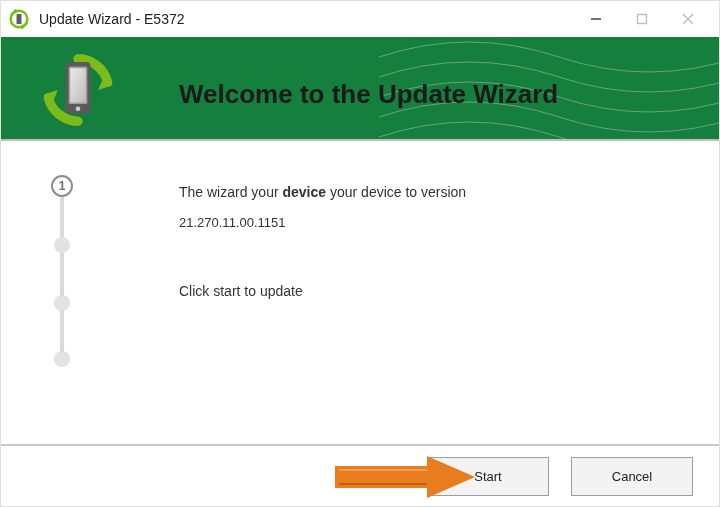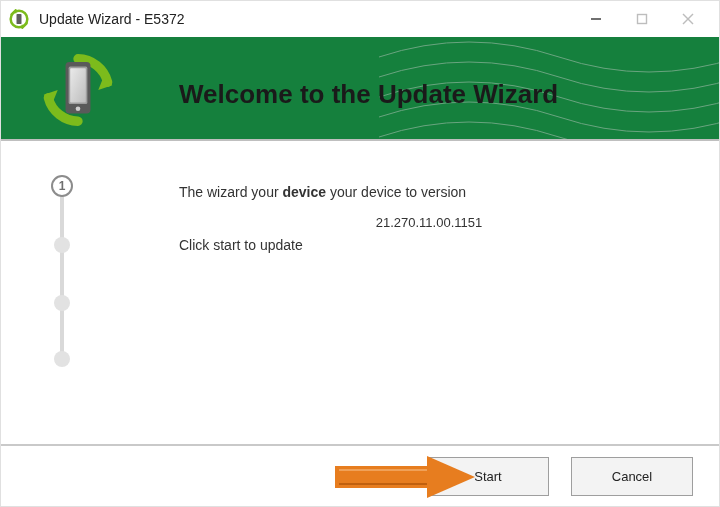--- a/index.html
+++ b/index.html
@@ -131,23 +131,23 @@
       right: 40px;
       color: #333;
       font-size: 14px;
       line-height: 1.6;
     }
     .content .line1 b { font-weight: 700; }
     .content .version {
       margin-top: 10px;
       font-size: 13px;
       color: #333;
-      text-align: center;
     }
     .content .line2 {
+      margin-top: 46px;
     }
     
     .footer {
       position: absolute;
       left: 0; right: 0; bottom: 0;
       height: 62px;
       border-top: 2px solid #c9c9c9;
       display: flex;
       align-items: center;
       justify-content: flex-end;

